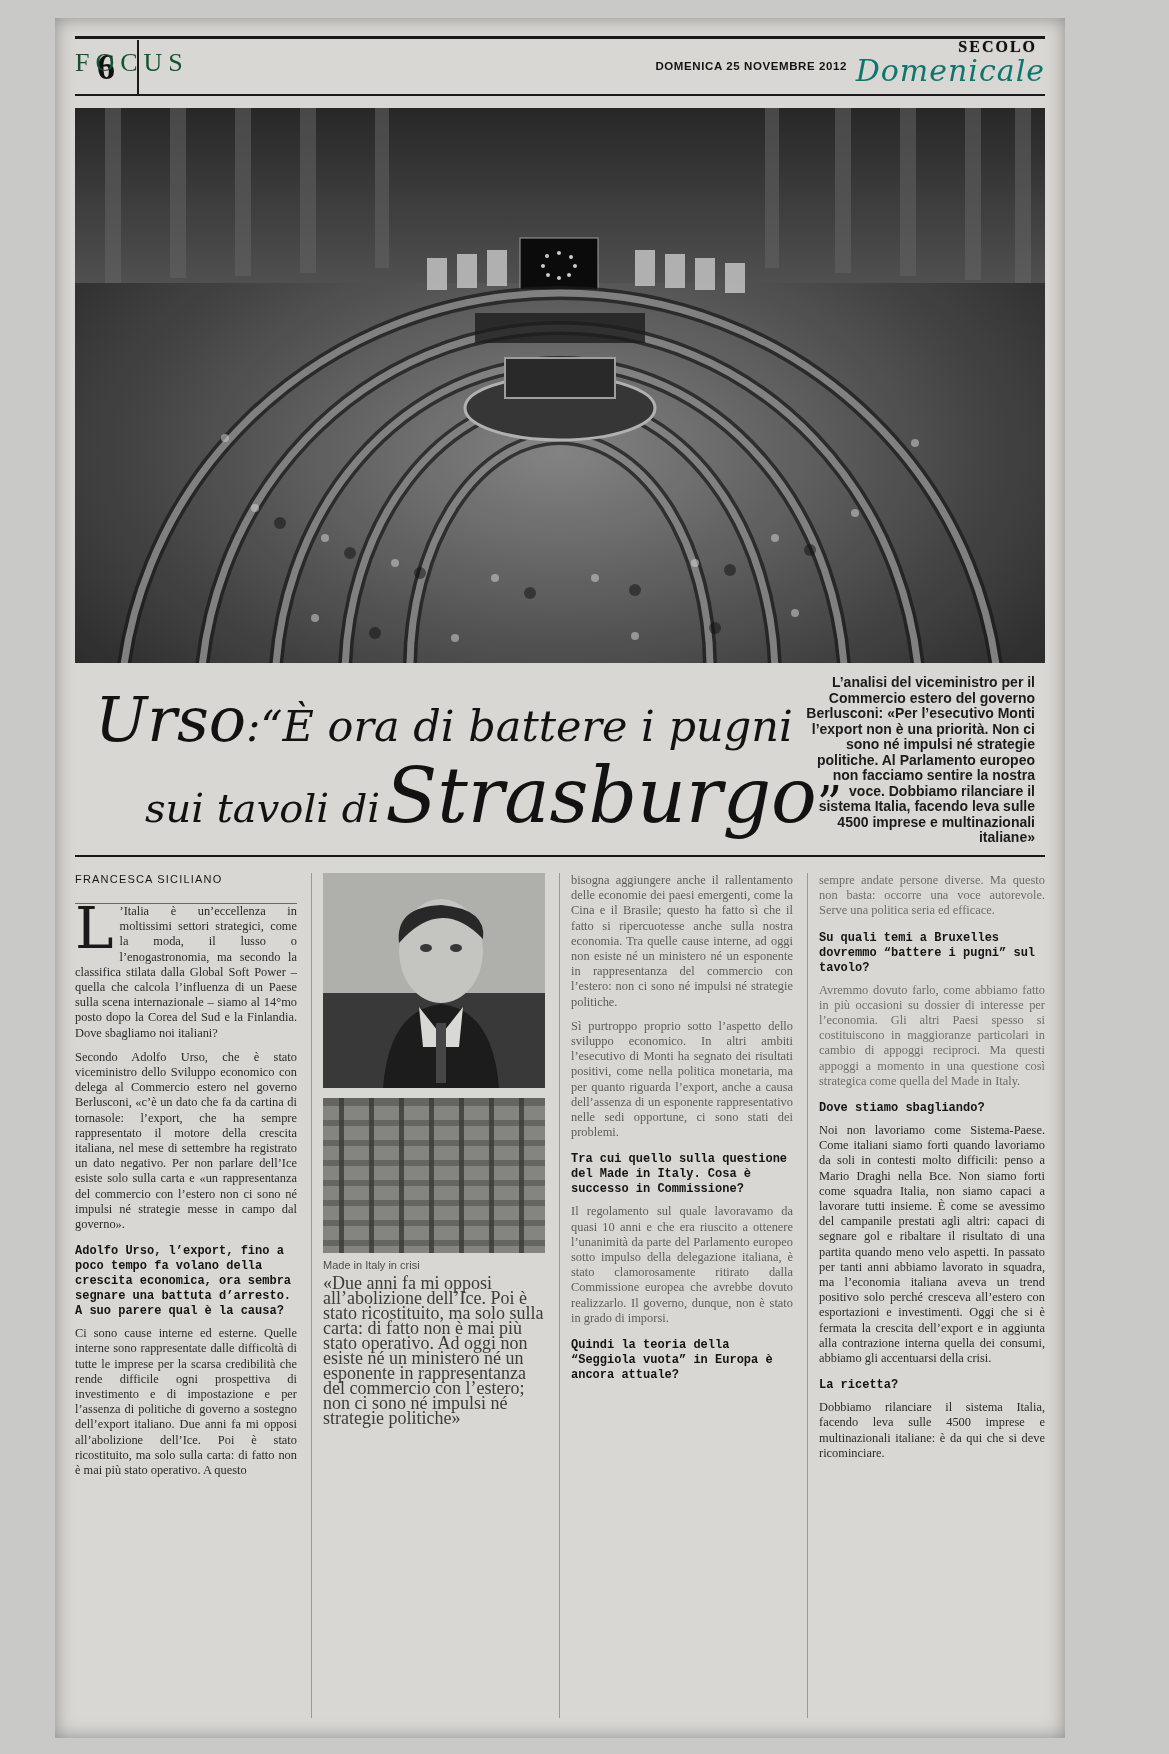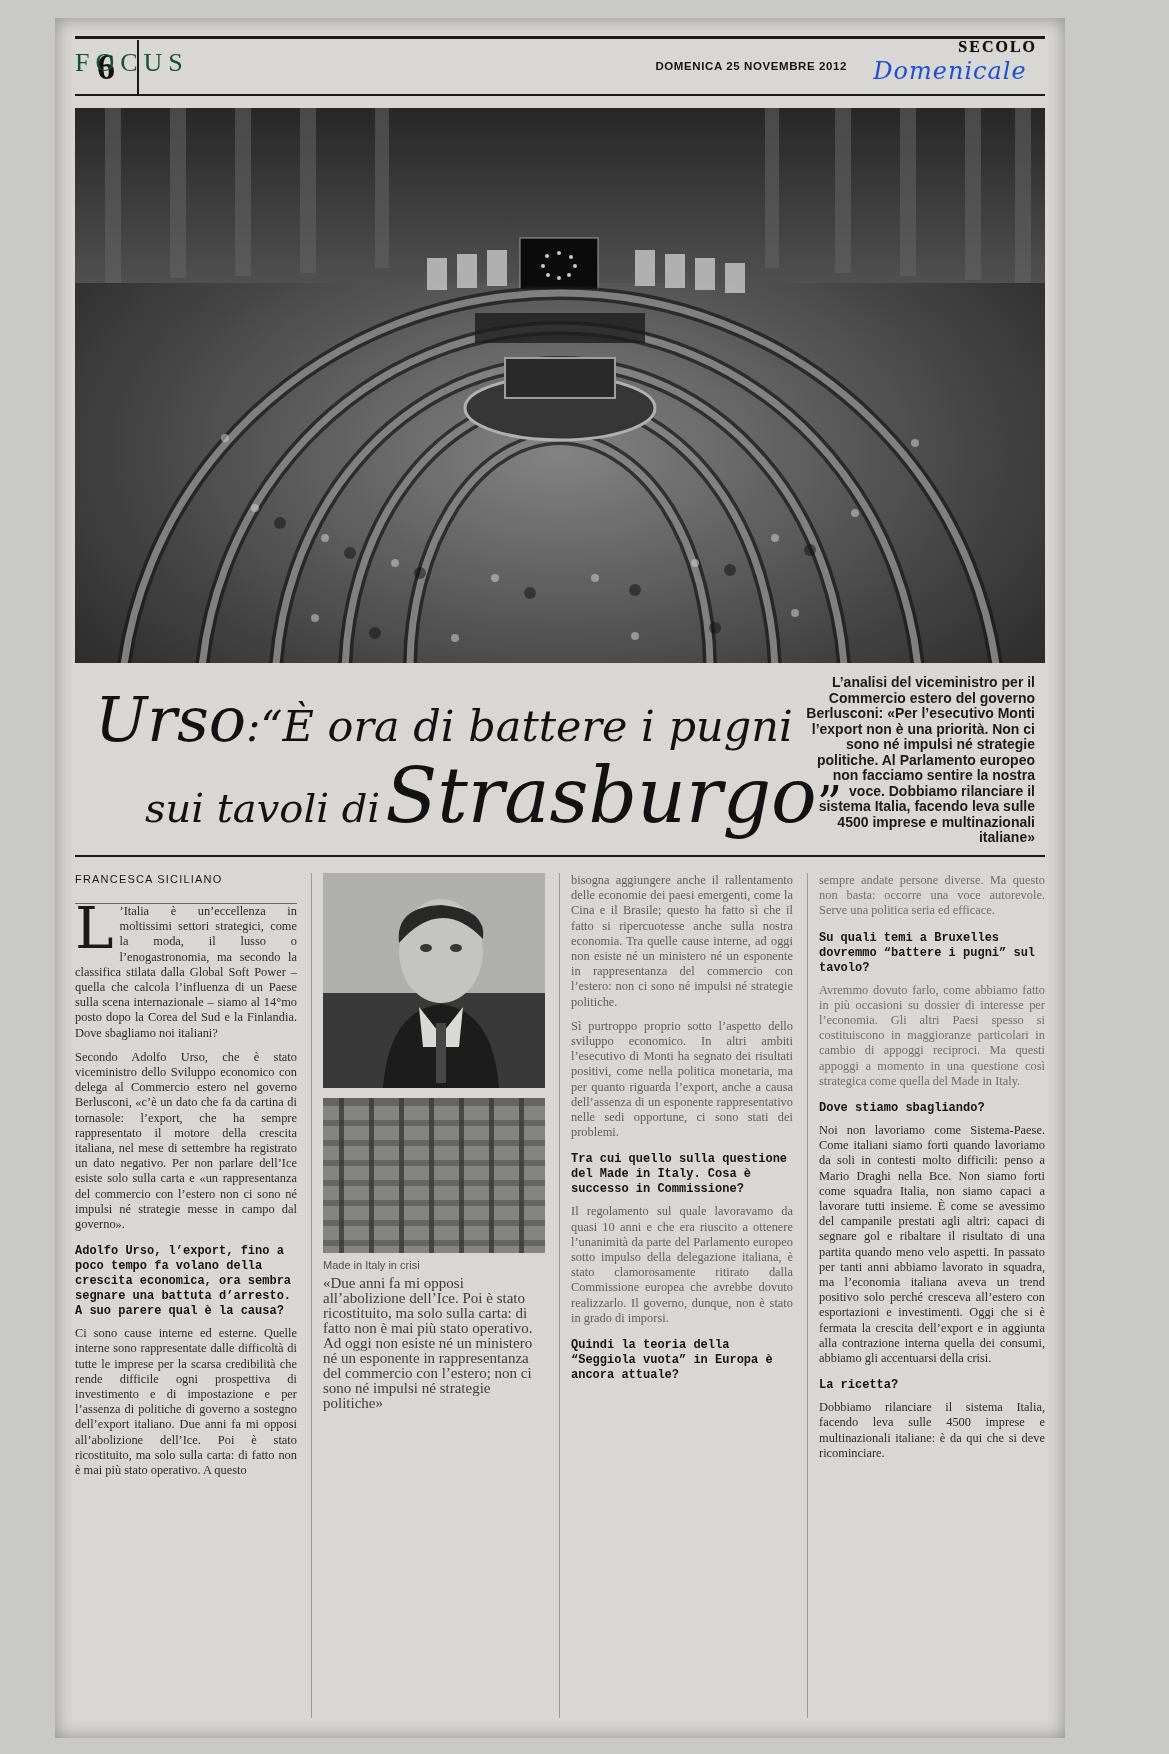--- a/index.html
+++ b/index.html
@@ -15,22 +15,22 @@
            font-weight:bold;font-size:36px;color:#111;text-align:center;line-height:50px;}
   .pagenum-rule{position:absolute;left:62px;top:4px;width:2px;height:54px;background:#1a1a1a;}
   .focus{position:absolute;left:0;top:12px;width:100%;text-align:left;font-size:26px;
          letter-spacing:6px;color:#14532d;font-family:"Liberation Serif",serif;}
   .mh-date{position:absolute;right:198px;top:24px;font-size:11.5px;letter-spacing:.6px;color:#141414;
            font-family:"Liberation Sans",sans-serif;font-weight:bold;}
   .logo{position:absolute;right:0;top:2px;width:190px;height:56px;text-align:right;}
   .logo .l1{font-family:"Liberation Serif",serif;font-weight:bold;font-size:16px;letter-spacing:2px;
             color:#101010;display:block;line-height:18px;padding-right:8px;
             text-shadow:0 0 1px #555;}
-  .logo .l2{font-family:"DejaVu Serif",serif;font-style:italic;font-size:24px;color:#1d4ed8;
-            display:block;line-height:30px;letter-spacing:1px;text-align:center;}
+  .logo .l2{font-family:"DejaVu Serif",serif;font-style:italic;font-size:30px;color:#0f766e;
+            display:block;line-height:30px;letter-spacing:1px;}
   
   .photo{position:absolute;left:20px;top:90px;width:970px;height:555px;overflow:hidden;
          background:#2b2b2b;}
   .photo svg{display:block;}
   
   .head-wrap{position:absolute;left:20px;top:655px;width:970px;height:185px;}
   .hl1{position:absolute;left:20px;top:10px;font-family:"DejaVu Serif",serif;color:#121212;white-space:nowrap;}
   .hl1 .urso{font-style:italic;font-size:62px;}
   .hl1 .rest{font-size:43px;font-style:italic;}
   .hl2{position:absolute;left:70px;top:78px;font-family:"DejaVu Serif",serif;color:#121212;white-space:nowrap;}
@@ -51,21 +51,21 @@
          font-family:"Liberation Serif",serif;}
   p.faint{color:#5c5c5a;}
   p.vfaint{color:#6d6d6b;}
   .dropcap{float:left;font-size:58px;line-height:44px;padding:2px 6px 0 0;font-family:"DejaVu Serif",serif;
            color:#1a1a1a;}
   .qa{font-family:Liberation Mono, monospace;font-weight:bold;font-size:12px;line-height:15px;
       color:#141414;margin:12px 0 7px 0;}
   .portrait{width:222px;height:215px;background:#6f6f6f;margin-bottom:10px;overflow:hidden;}
   .building{width:222px;height:155px;background:#7a7a7a;margin-bottom:6px;overflow:hidden;}
   .caption-h{font-family:"Liberation Sans",sans-serif;font-size:11px;color:#4c4c4a;margin:2px 0 5px 0;}
-  .caption{font-size:15px;line-height:15px;color:#3b3b39;font-family:"Liberation Serif",serif;}
+  .caption{font-size:18px;line-height:15px;color:#3b3b39;font-family:"Liberation Serif",serif;}
 </style>
 </head>
 <body>
 
 <div class="page">
  <div class="sheet">
 
   <div class="masthead">
     <div class="mh-rule-top"></div>
     <div class="pagenum">6</div>

